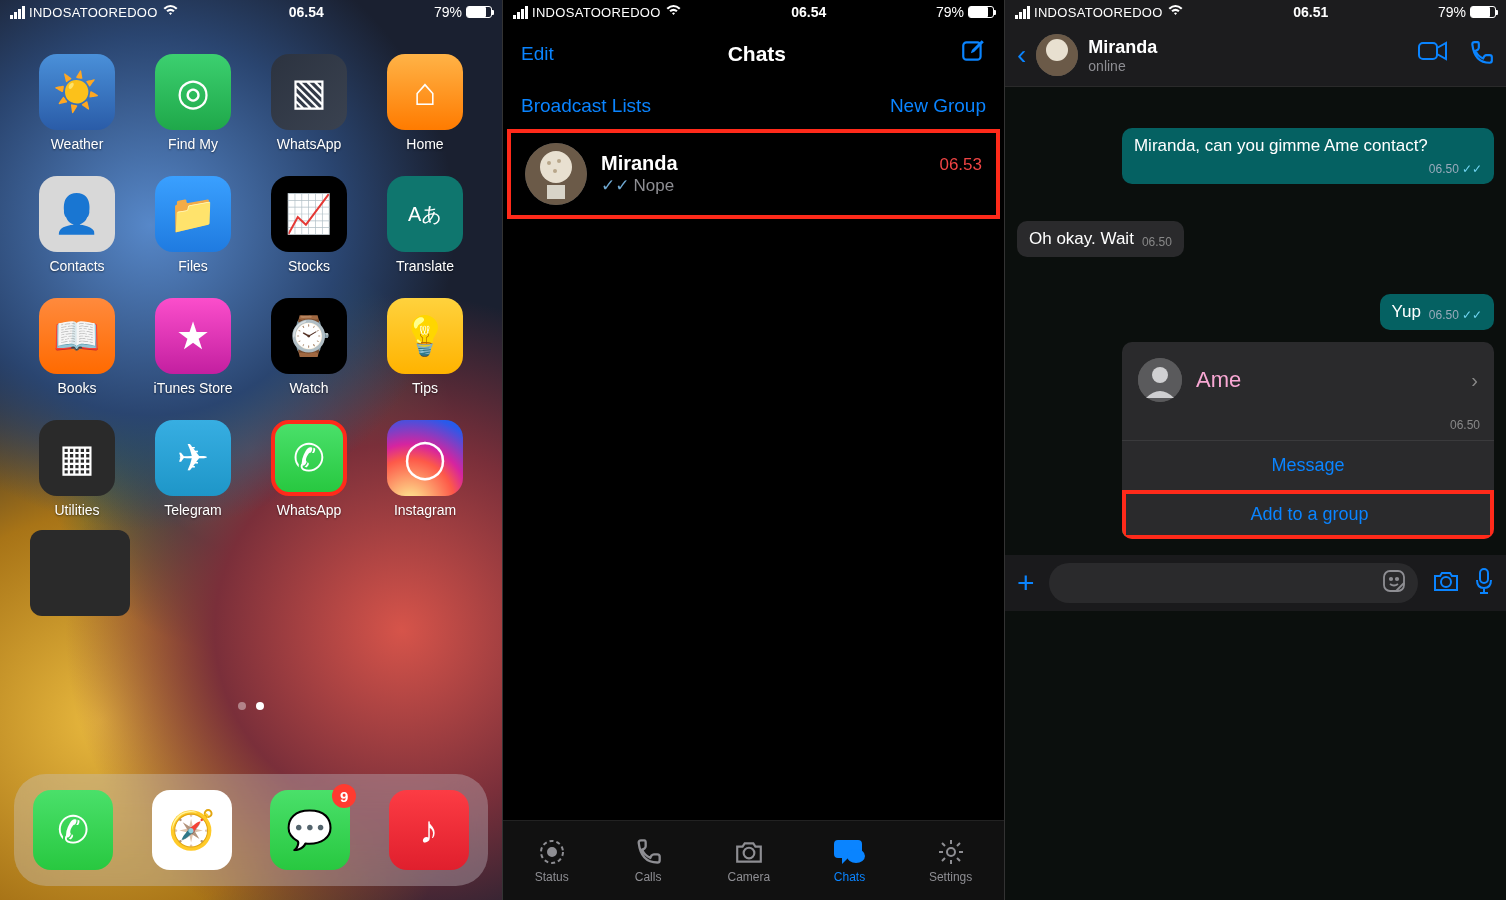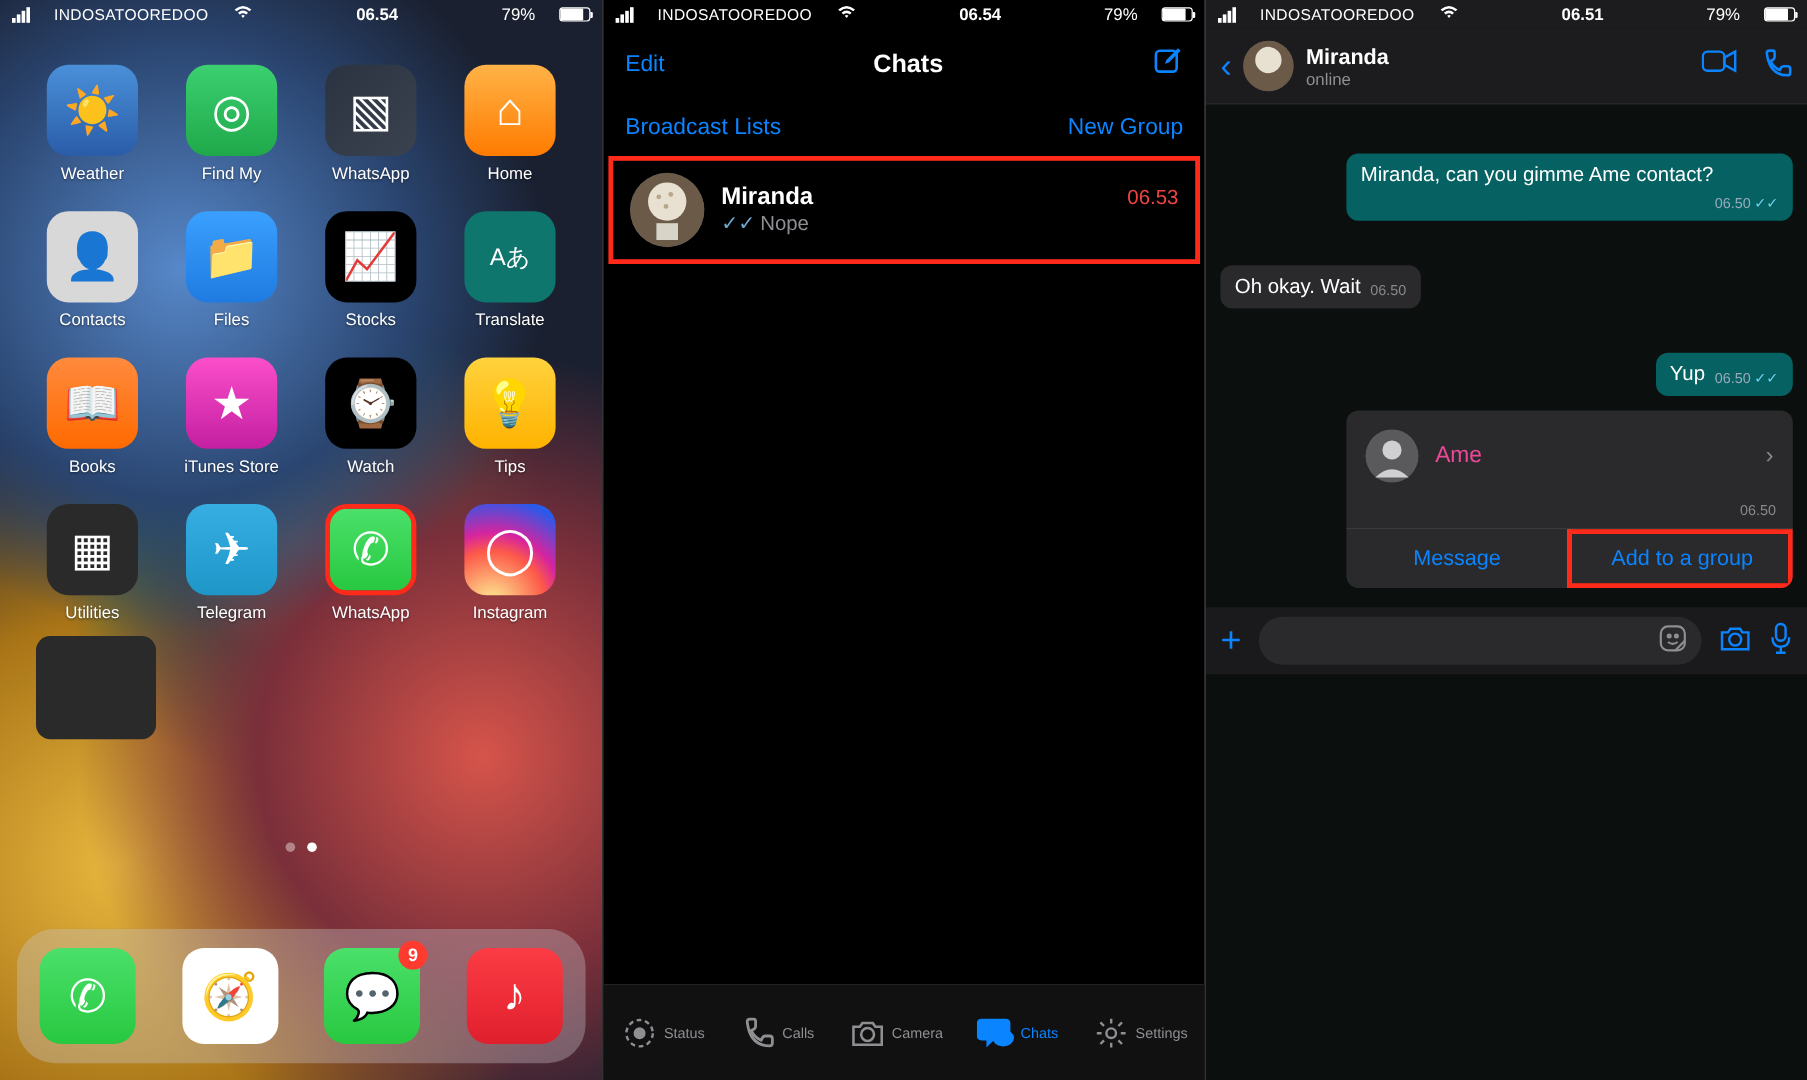--- a/index.html
+++ b/index.html
@@ -2,21 +2,21 @@
 <html><head>
 <meta charset="utf-8">
 <style>
   * { margin:0; padding:0; box-sizing:border-box; font-family:-apple-system,Helvetica,Arial,sans-serif; }
   body { background:#fff; display:flex; width:1506px; height:900px; }
   .phone { width:502px; height:900px; position:relative; overflow:hidden; background:#000; }
   .phone + .phone { border-left:1px solid #333; }
 
   
   .statusbar { height:24px; display:flex; align-items:center; justify-content:space-between; padding:0 10px; color:#fff; font-size:14px; position:relative; z-index:10; }
-  .status-left, .status-right { display:flex; align-items:center; gap:20px; }
+  .status-left, .status-right { display:flex; align-items:center; gap:4px; }
   .bars { display:flex; gap:1px; align-items:flex-end; }
   .bars span { width:3px; background:#fff; display:block; }
   .carrier { font-size:13px; letter-spacing:0.3px; }
   .time { font-weight:600; }
   .battery { width:26px; height:12px; border:1px solid #fff; border-radius:3px; position:relative; }
   .battery::after { content:''; position:absolute; right:-3px; top:3px; width:2px; height:5px; background:#fff; border-radius:0 1px 1px 0; }
   .battery .fill { height:100%; background:#fff; border-radius:1px; }
 
   
   .home-bg { position:absolute; inset:0; background:
@@ -47,21 +47,21 @@
   .chat-row { display:flex; align-items:center; padding:10px 14px; gap:14px; }
   .chat-row.hl { border:4px solid #ff2a1a; margin:0 4px; }
   .avatar { width:62px; height:62px; border-radius:50%; background:#555; flex-shrink:0; overflow:hidden; display:flex; align-items:center; justify-content:center; }
   .chat-body { flex:1; }
   .chat-top { display:flex; justify-content:space-between; align-items:baseline; }
   .chat-name { color:#fff; font-size:20px; font-weight:600; }
   .chat-time { color:#ef4444; font-size:17px; }
   .chat-preview { color:#8e8e93; font-size:17px; display:flex; align-items:center; gap:4px; }
   .ticks { color:#6fa8d1; }
   .wa-tabs { position:absolute; bottom:0; left:0; right:0; height:80px; background:#111; display:flex; justify-content:space-around; align-items:center; border-top:1px solid #222; }
-  .wa-tab { display:flex; flex-direction:row; align-items:center; gap:4px; color:#8e8e93; font-size:12px; }
+  .wa-tab { display:flex; flex-direction:column; align-items:center; gap:4px; color:#8e8e93; font-size:12px; }
   .wa-tab.active { color:#0a84ff; }
   .wa-tab-icon { width:32px; height:28px; display:flex; align-items:center; justify-content:center; }
 
   
   .conv-bg { position:absolute; inset:0; background:#0b0f0d; }
   .conv-header { position:relative; z-index:5; background:#1c1c1e; display:flex; align-items:center; padding:10px 12px; gap:10px; border-bottom:1px solid #2a2a2a; }
   .back { color:#0a84ff; font-size:28px; font-weight:300; }
   .conv-avatar { width:42px; height:42px; border-radius:50%; background:#555; }
   .conv-title { flex:1; }
   .conv-name { color:#fff; font-size:18px; font-weight:600; }
@@ -69,24 +69,24 @@
   .conv-actions { display:flex; gap:20px; color:#0a84ff; }
   .messages { position:relative; z-index:5; padding:16px 12px; display:flex; flex-direction:column; gap:12px; }
   .bubble { max-width:78%; padding:8px 12px; border-radius:10px; font-size:17px; position:relative;margin-top:25px; }
   .bubble.out { background:#056162; color:#fff; align-self:flex-end; }
   .bubble.in { background:#2a2a2c; color:#fff; align-self:flex-start; }
   .bubble .meta { font-size:12px; color:#9ab; float:right; margin-left:8px; margin-top:6px; display:inline-flex; gap:3px; align-items:center; }
   .bubble.in .meta { color:#888; }
   .contact-card { background:#2a2a2c; border-radius:10px; align-self:flex-end; width:78%; overflow:hidden; }
   .cc-top { display:flex; align-items:center; padding:16px; gap:14px; }
   .cc-avatar { width:44px; height:44px; border-radius:50%; background:#555; display:flex; align-items:center; justify-content:center; }
-  .cc-name { color:#ec4899; font-size:19px; flex:1; }
+  .cc-name { color:#f9a8d4; font-size:22px; flex:1; }
   .cc-chevron { color:#888; font-size:20px; }
   .cc-time { text-align:right; color:#888; font-size:12px; padding:0 14px 8px; }
-  .cc-actions { display:flex; border-top:1px solid #3a3a3c; }
+  .cc-actions { display:flex; border-top:1px solid #3a3a3c;flex-direction:column; }
   .cc-btn { flex:1; text-align:center; padding:14px; color:#0a84ff; font-size:18px; }
   .cc-btn + .cc-btn { border-left:3px solid #22c55e; }
   .cc-btn.hl { outline:4px solid #ff2a1a; outline-offset:-4px; }
   .input-bar { position:relative; z-index:5; display:flex; align-items:center; gap:14px; padding:8px 12px; background:#1a1a1c; }
   .plus { color:#0a84ff; font-size:30px; font-weight:300; }
   .composer { flex:1; height:40px; background:#2a2a2c; border-radius:20px; display:flex; align-items:center; justify-content:flex-end; padding:0 12px; }
   .sticker-ic { color:#8e8e93; }
   .cam-ic, .mic-ic { color:#0a84ff; }
 
   

